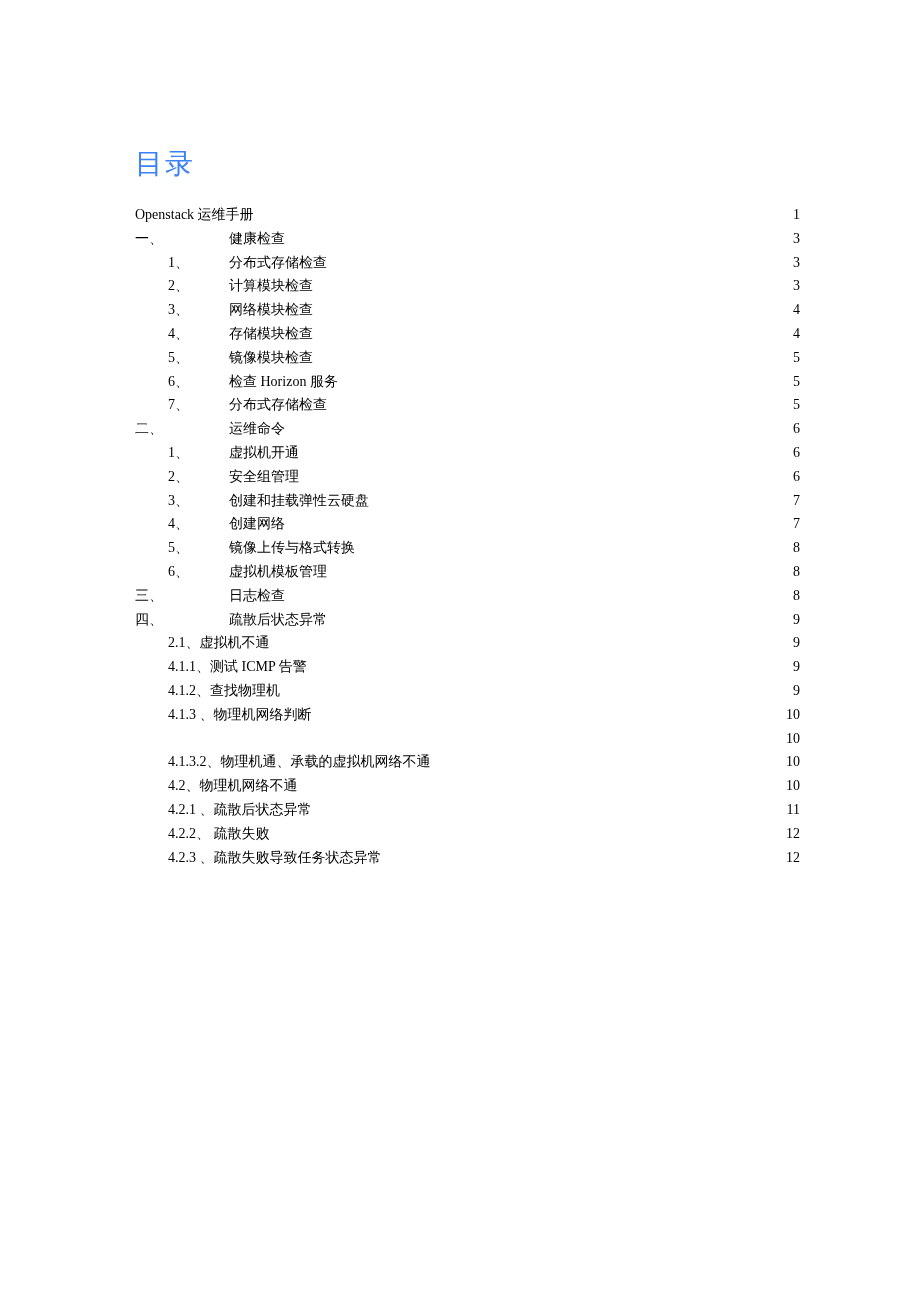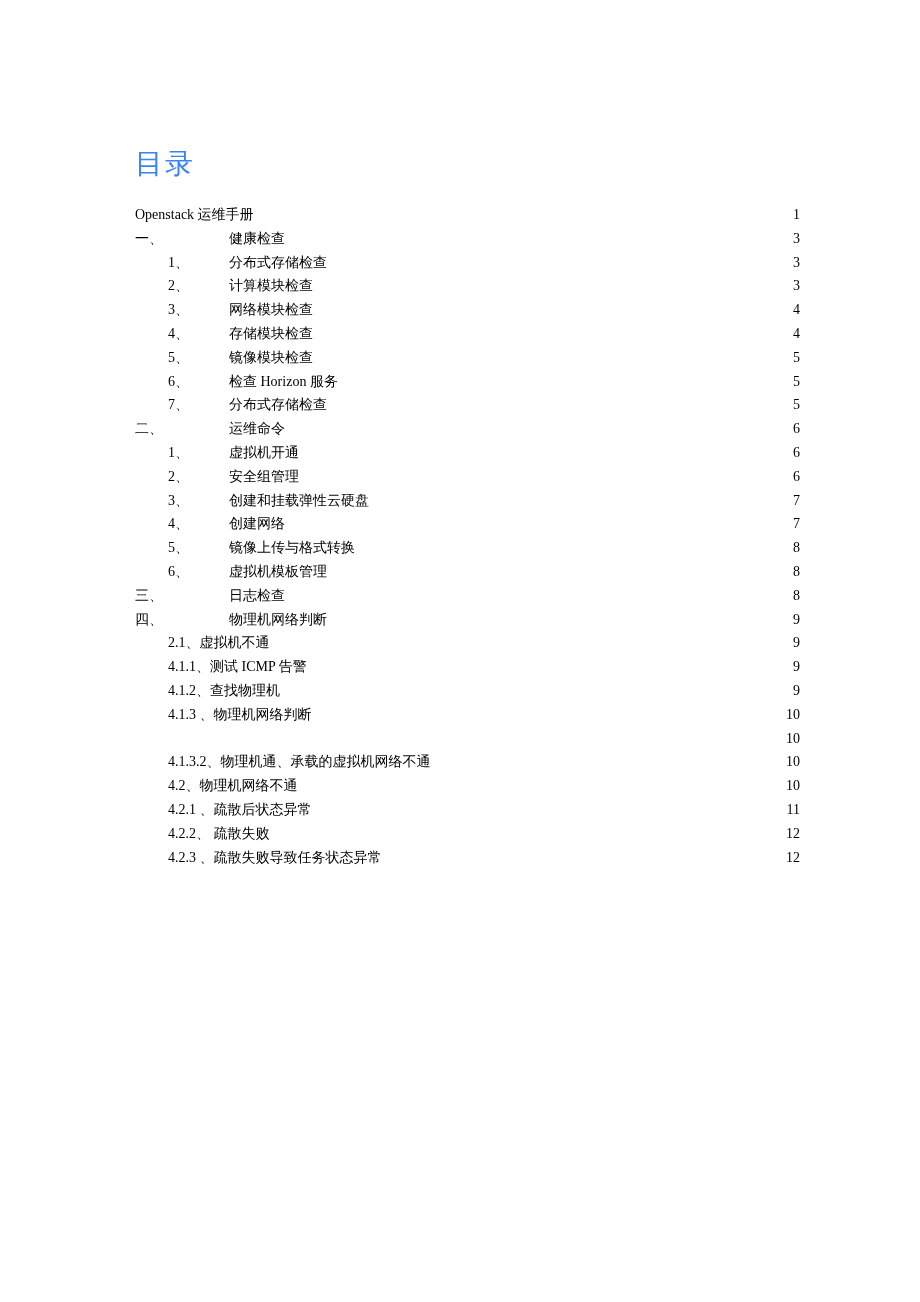--- a/index.html
+++ b/index.html
@@ -188,21 +188,21 @@
         <span class="toc-page">8</span>
       </div>
       <div class="toc-entry indent-0-num">
         <span class="toc-prefix">三、</span>
         <span class="toc-label">日志检查 </span>
         <span class="toc-dots"></span>
         <span class="toc-page">8</span>
       </div>
       <div class="toc-entry indent-0-num">
         <span class="toc-prefix">四、</span>
-        <span class="toc-label">物理机网络判断 </span>
+        <span class="toc-label">疏散后状态异常 </span>
         <span class="toc-dots"></span>
         <span class="toc-page">9</span>
       </div>
       <div class="toc-entry indent-1">
         <span class="toc-label">2.1、虚拟机不通 </span>
         <span class="toc-dots"></span>
         <span class="toc-page">9</span>
       </div>
       <div class="toc-entry indent-1">
         <span class="toc-label">4.1.1、测试 ICMP 告警</span>

